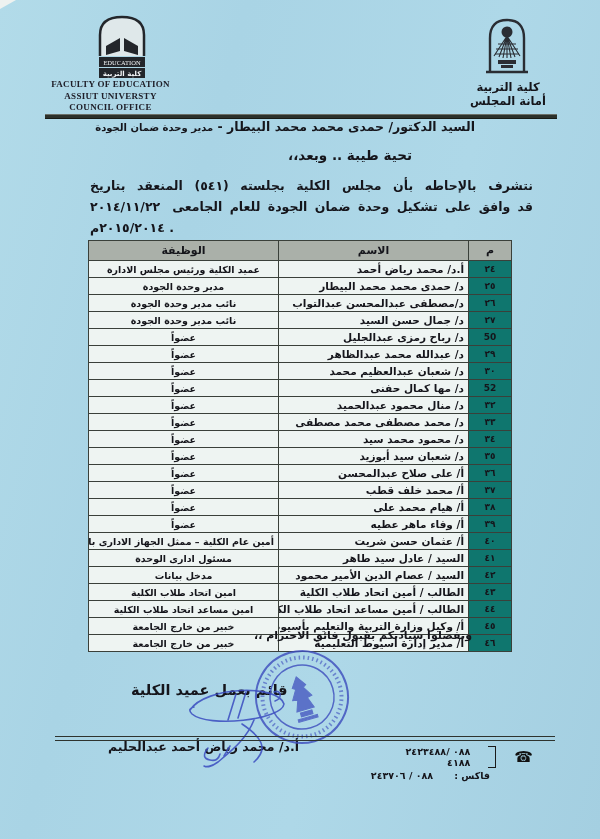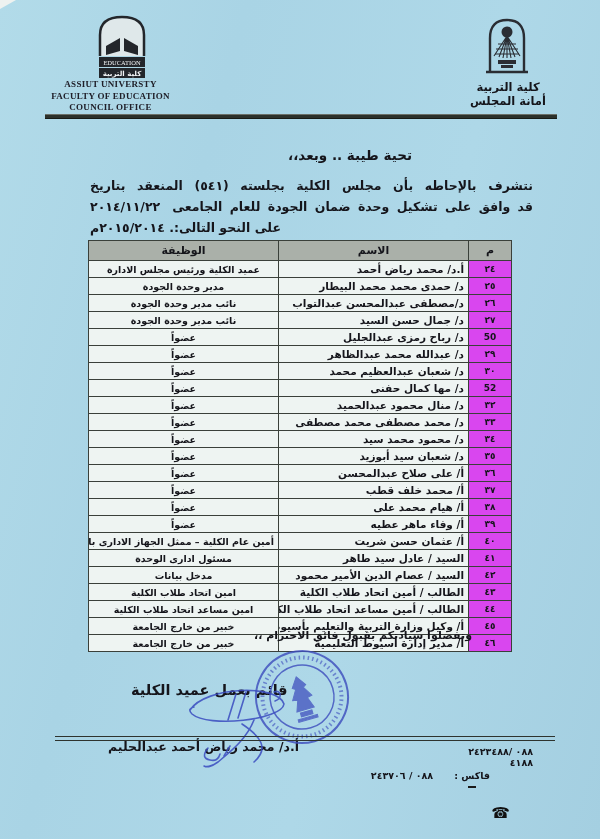--- a/index.html
+++ b/index.html
@@ -35,39 +35,39 @@
   .body-line2{display:flex;direction:ltr;align-items:baseline;}
   .body-line2 .rest{flex:1;direction:rtl;text-align:justify;text-align-last:justify;margin-left:12px;}
   .body-line3{display:flex;direction:ltr;font-weight:bold;}
 
   
   .roster{position:absolute;left:88px;top:240px;width:424px;direction:rtl;
           border-collapse:collapse;table-layout:fixed;font-size:10px;font-weight:bold;}
   .roster th,.roster td{border:1px solid #3a403a;height:16px;padding:0 4px;
           overflow:hidden;white-space:nowrap;}
   .roster th{background:#aab0a9;font-size:11px;height:19px;text-align:center;}
-  .roster td.col-no{background:#d946ef;text-align:center;width:34px;font-size:9px;}
+  .roster td.col-no{background:#0f766e;text-align:center;width:34px;font-size:9px;}
   .roster td.col-name{width:198px;text-align:right;font-size:10.5px;}
   .roster td.col-role{width:192px;text-align:center;font-size:9.5px;}
   .roster th.h-no{width:34px;}
   .roster tbody tr{background:#eef4f2;}
 
   
   .closing{position:absolute;left:122px;top:629px;width:350px;text-align:right;
            direction:rtl;white-space:nowrap;font-weight:bold;font-size:11px;}
   .acting-dean{position:absolute;left:131px;top:682px;direction:rtl;white-space:nowrap;
            font-weight:bold;font-size:14.5px;}
   .signer-name{position:absolute;left:108px;top:739px;direction:rtl;white-space:nowrap;
            font-weight:bold;font-size:12.5px;}
   .stamp{position:absolute;left:246px;top:636px;opacity:.82;transform:rotate(-16deg);}
   .signature-ink{position:absolute;left:178px;top:678px;opacity:.85;}
 
   
   .footer-phone{position:absolute;top:746px;right:67px;display:flex;align-items:center;
-           gap:18px;direction:ltr;font-weight:bold;font-size:9.5px;flex-direction:column;}
+           gap:18px;direction:ltr;font-weight:bold;font-size:9.5px;}
   .phone-nums{display:flex;flex-direction:column;align-items:flex-end;line-height:11px;}
   .bracket{width:7px;align-self:stretch;border-top:1.5px solid #1a1a1a;
            border-right:1.5px solid #1a1a1a;border-bottom:1.5px solid #1a1a1a;}
   .phone-glyph{font-size:15px;line-height:15px;color:#111;}
   .footer-fax{position:absolute;top:770px;right:110px;display:flex;direction:ltr;gap:21px;
            font-weight:bold;font-size:9.5px;}
 </style>
 </head>
 <body>
 
@@ -79,22 +79,22 @@
       <path d="M5 42 V21 Q5 3 27 3 Q49 3 49 21 V42" fill="#dfe8ea" stroke="#23262b" stroke-width="2.5"></path>
       <polygon points="11,32 25,24 25,37 11,41" fill="#23262b"></polygon>
       <polygon points="43,32 29,24 29,37 43,41" fill="#23262b"></polygon>
       <rect x="4" y="43" width="46" height="10" fill="#23262b"></rect>
       <text x="27" y="51" text-anchor="middle" fill="#f2f4f6" font-size="6.5" font-family="Liberation Serif, serif">EDUCATION</text>
       <rect x="4" y="54" width="46" height="10" fill="#23262b"></rect>
       <text x="27" y="62" text-anchor="middle" fill="#f2f4f6" font-size="7" font-weight="bold">كلية التربية</text>
     </svg>
   </div>
   <div class="en-lines">
+    <div>FACULTY OF EDUCATION</div>
     <div>ASSIUT UNIVERSTY</div>
-    <div>FACULTY OF EDUCATION</div>
     <div>COUNCIL OFFICE</div>
   </div>
 
   <div class="logo-right">
     <svg width="46" height="60" viewBox="0 0 46 60">
       <path d="M6 56 V22 Q6 4 23 4 Q40 4 40 22 V56" fill="none" stroke="#2a2d33" stroke-width="2.4"></path>
       <line x1="2" y1="56" x2="44" y2="56" stroke="#2a2d33" stroke-width="2.4"></line>
       <circle cx="23" cy="16" r="5.5" fill="#2a2d33"></circle>
       <path d="M23 20 L10 40 M23 20 L15 41 M23 20 L19 42 M23 20 L23 42 M23 20 L27 42 M23 20 L31 41 M23 20 L36 40" stroke="#2a2d33" stroke-width="1.1" fill="none"></path>
       <path d="M14 28 H32 M12 33 H34 M11 38 H35" stroke="#2a2d33" stroke-width="1" fill="none"></path>
@@ -102,31 +102,33 @@
       <rect x="17" y="49" width="12" height="3" fill="#2a2d33"></rect>
     </svg>
   </div>
   <div class="ar-lines">
     <div>كلية التربية</div>
     <div>أمانة المجلس</div>
   </div>
 
   <div class="rule-top"></div>
 
+  <div class="addressee">
+    <span>السيد الدكتور/ حمدى محمد محمد البيطار - </span><span class="suffix">مدير وحدة ضمان الجودة</span>
+  </div>
   <div class="salutation">تحية طيبة .. وبعد،،</div>
 
   <div class="body-par">
     <div class="body-line1">نتشرف بالإحاطه بأن مجلس الكلية بجلسته (٥٤١) المنعقد بتاريخ</div>
     <div class="body-line2">
       <span dir="ltr">٢٠١٤/١١/٢٢</span>
       <span class="rest" dir="rtl">قد وافق على تشكيل وحدة ضمان الجودة للعام الجامعى</span>
     </div>
     <div class="body-line3">
       <span dir="ltr">٢٠١٥/٢٠١٤م .</span>
-      <span dir="rtl">على النحو التالى:</span>
     </div>
   </div>
 
   <table class="roster">
     <thead>
       <tr>
         <th class="h-no">م</th>
         <th>الاسم</th>
         <th>الوظيفة</th>
       </tr>

